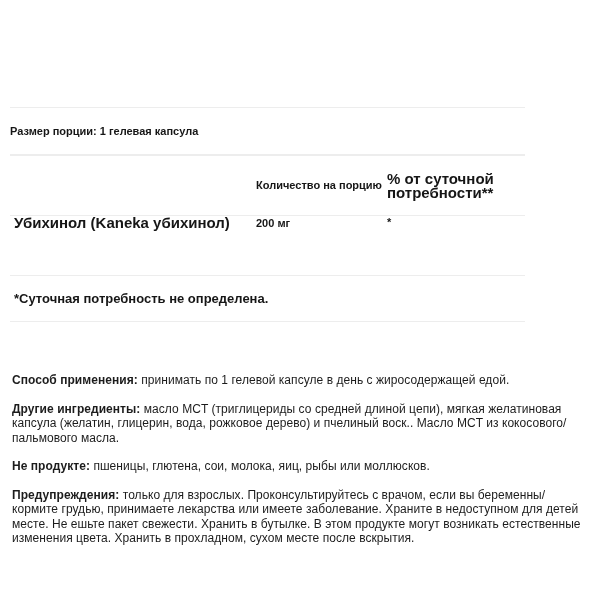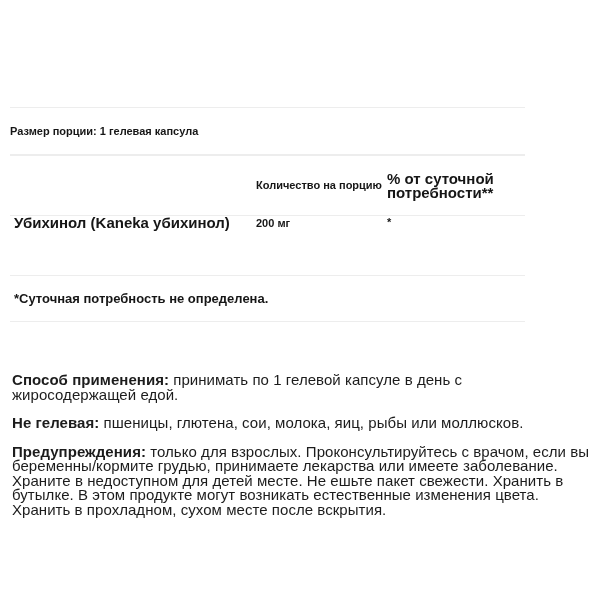--- a/index.html
+++ b/index.html
@@ -93,21 +93,21 @@
   }
 
   
   .body-copy {
     position: absolute;
     left: 12px;
     top: 373px;
     width: 578px;
   }
   .para {
-    font-size: 15px;
+    font-size: 12px;
     line-height: 14.5px;
     color: #1c1c1c;
     margin: 0 0 14px 0;
     letter-spacing: 0.05px;
   }
   .para:last-child { margin-bottom: 4px; }
   .para b { font-weight: bold; }
 </style>
 </head>
 <body>
@@ -153,17 +153,18 @@
     <div class="row row-footnote">
       <div class="note">*Суточная потребность не определена.</div>
     </div>
 
     <div class="rule"></div>
 
   </section>
 
   <section class="body-copy">
     <p class="para"><b>Способ применения:</b> принимать по 1 гелевой капсуле в день с жиросодержащей едой.</p>
-    <p class="para"><b>Не гелевая:</b> пшеницы, глютена, сои, молока, яиц, рыбы или моллюсков.</p>
+    <p class="para"><b>Другие ингредиенты:</b> масло MCT (триглицериды со средней длиной цепи), мягкая желатиновая капсула (желатин, глицерин, вода, рожковое дерево) и пчелиный воск.. Масло MCT из кокосового/пальмового масла.</p>
+    <p class="para"><b>Не продукте:</b> пшеницы, глютена, сои, молока, яиц, рыбы или моллюсков.</p>
     <p class="para"><b>Предупреждения:</b> только для взрослых. Проконсультируйтесь с врачом, если вы беременны/кормите грудью, принимаете лекарства или имеете заболевание. Храните в недоступном для детей месте. Не ешьте пакет свежести. Хранить в бутылке. В этом продукте могут возникать естественные изменения цвета. Хранить в прохладном, сухом месте после вскрытия.</p>
   </section>
 
 </div>
 
 </body></html>

